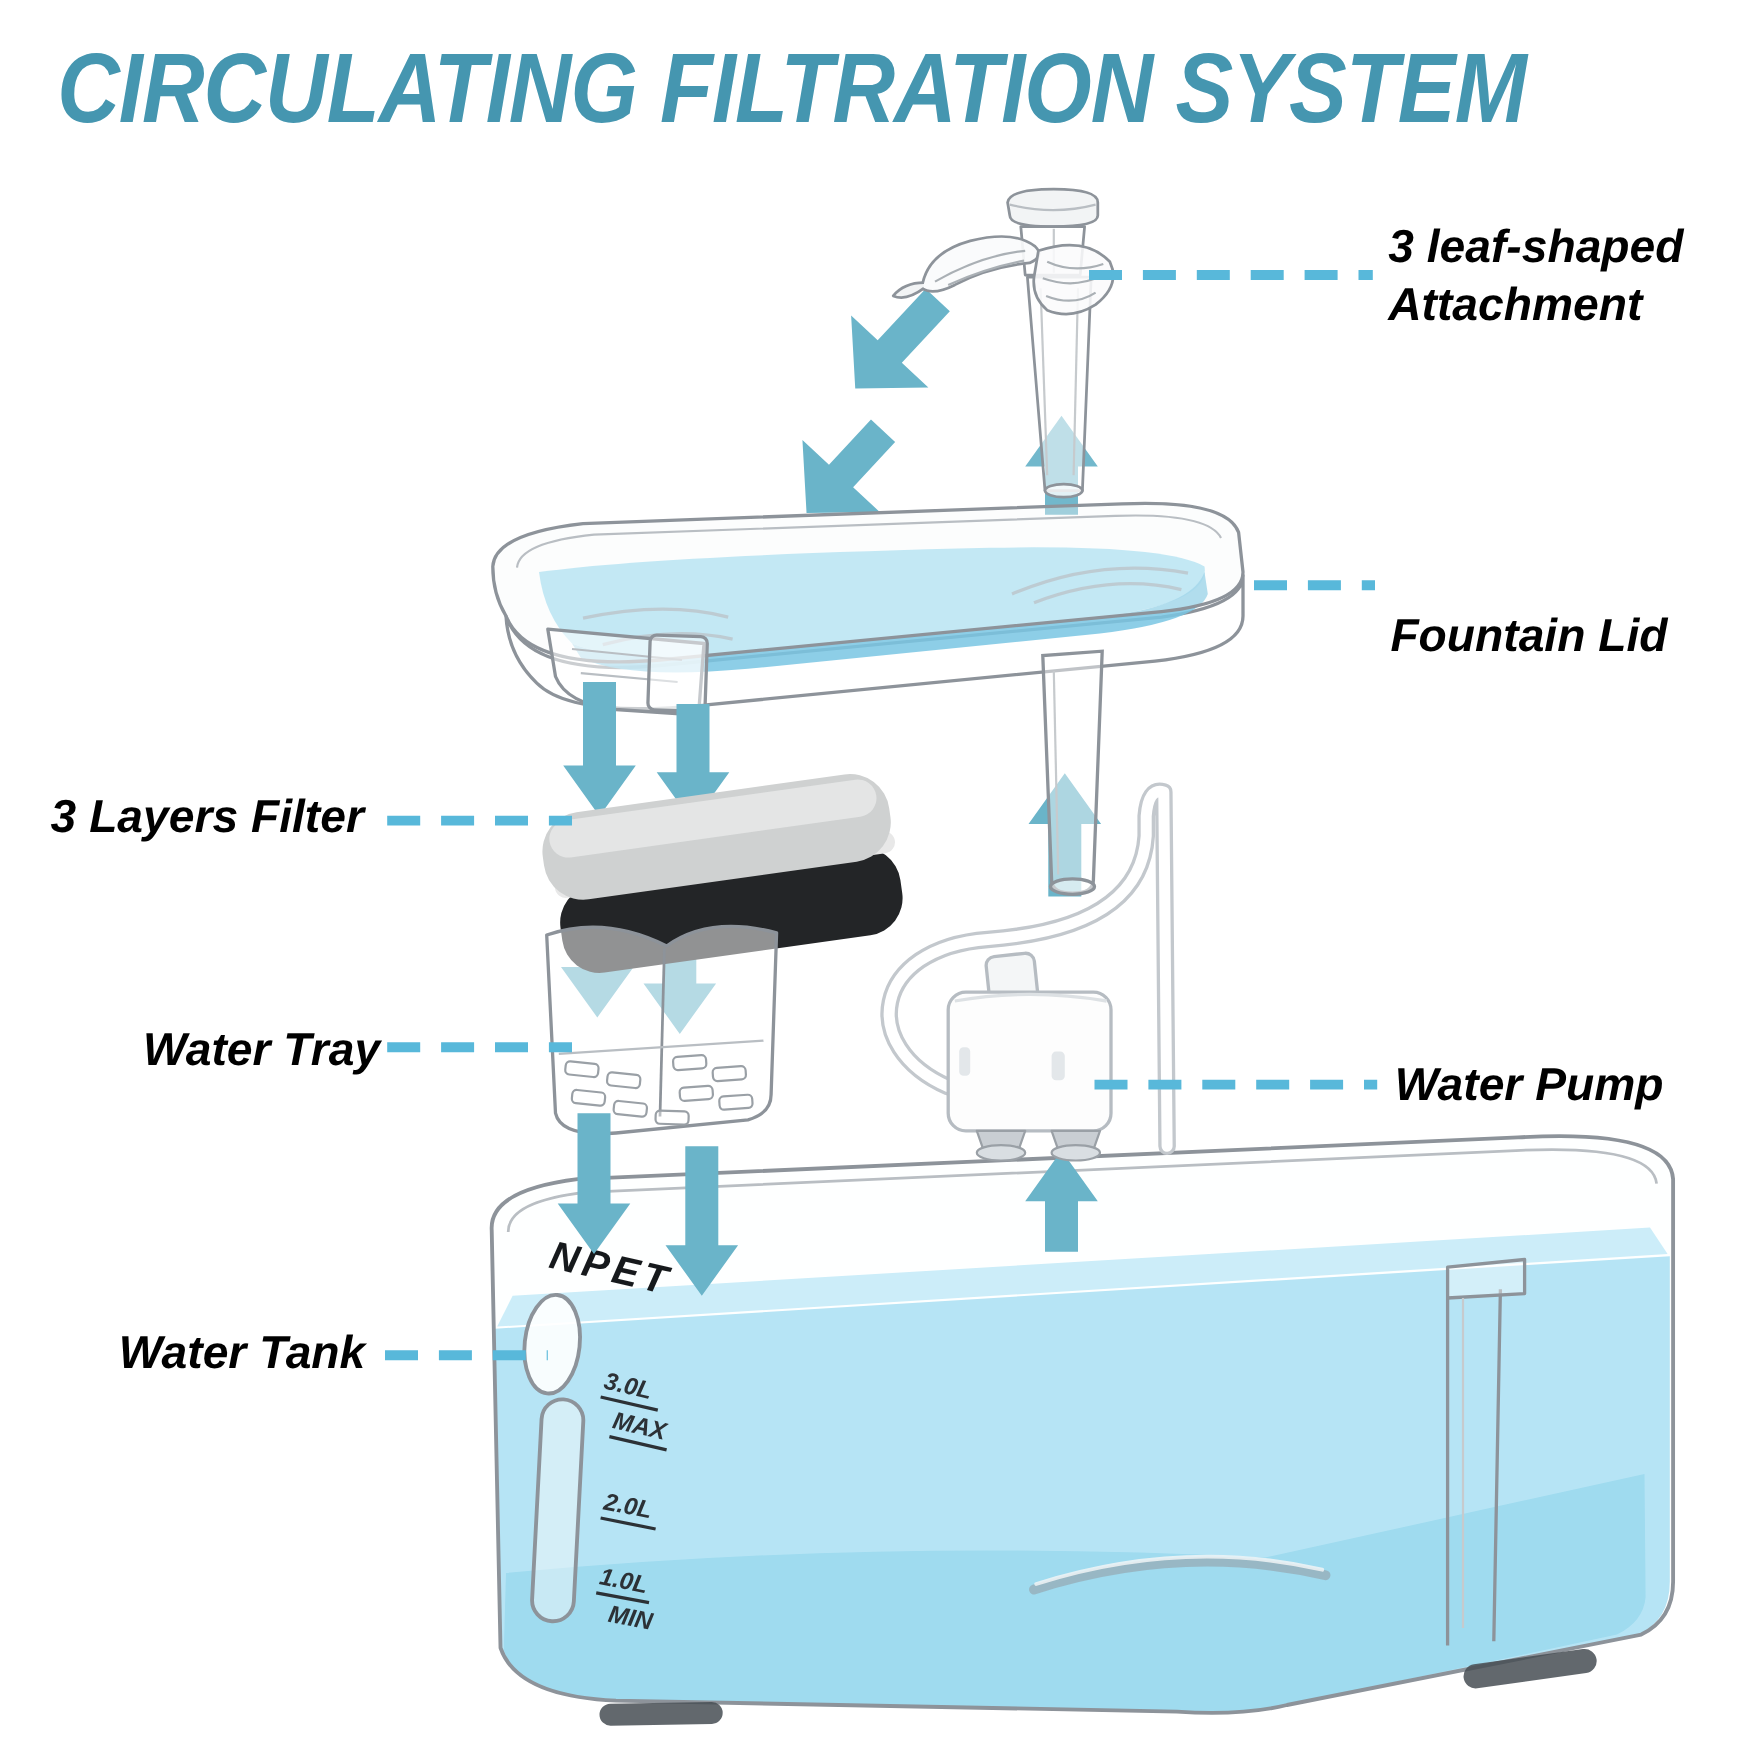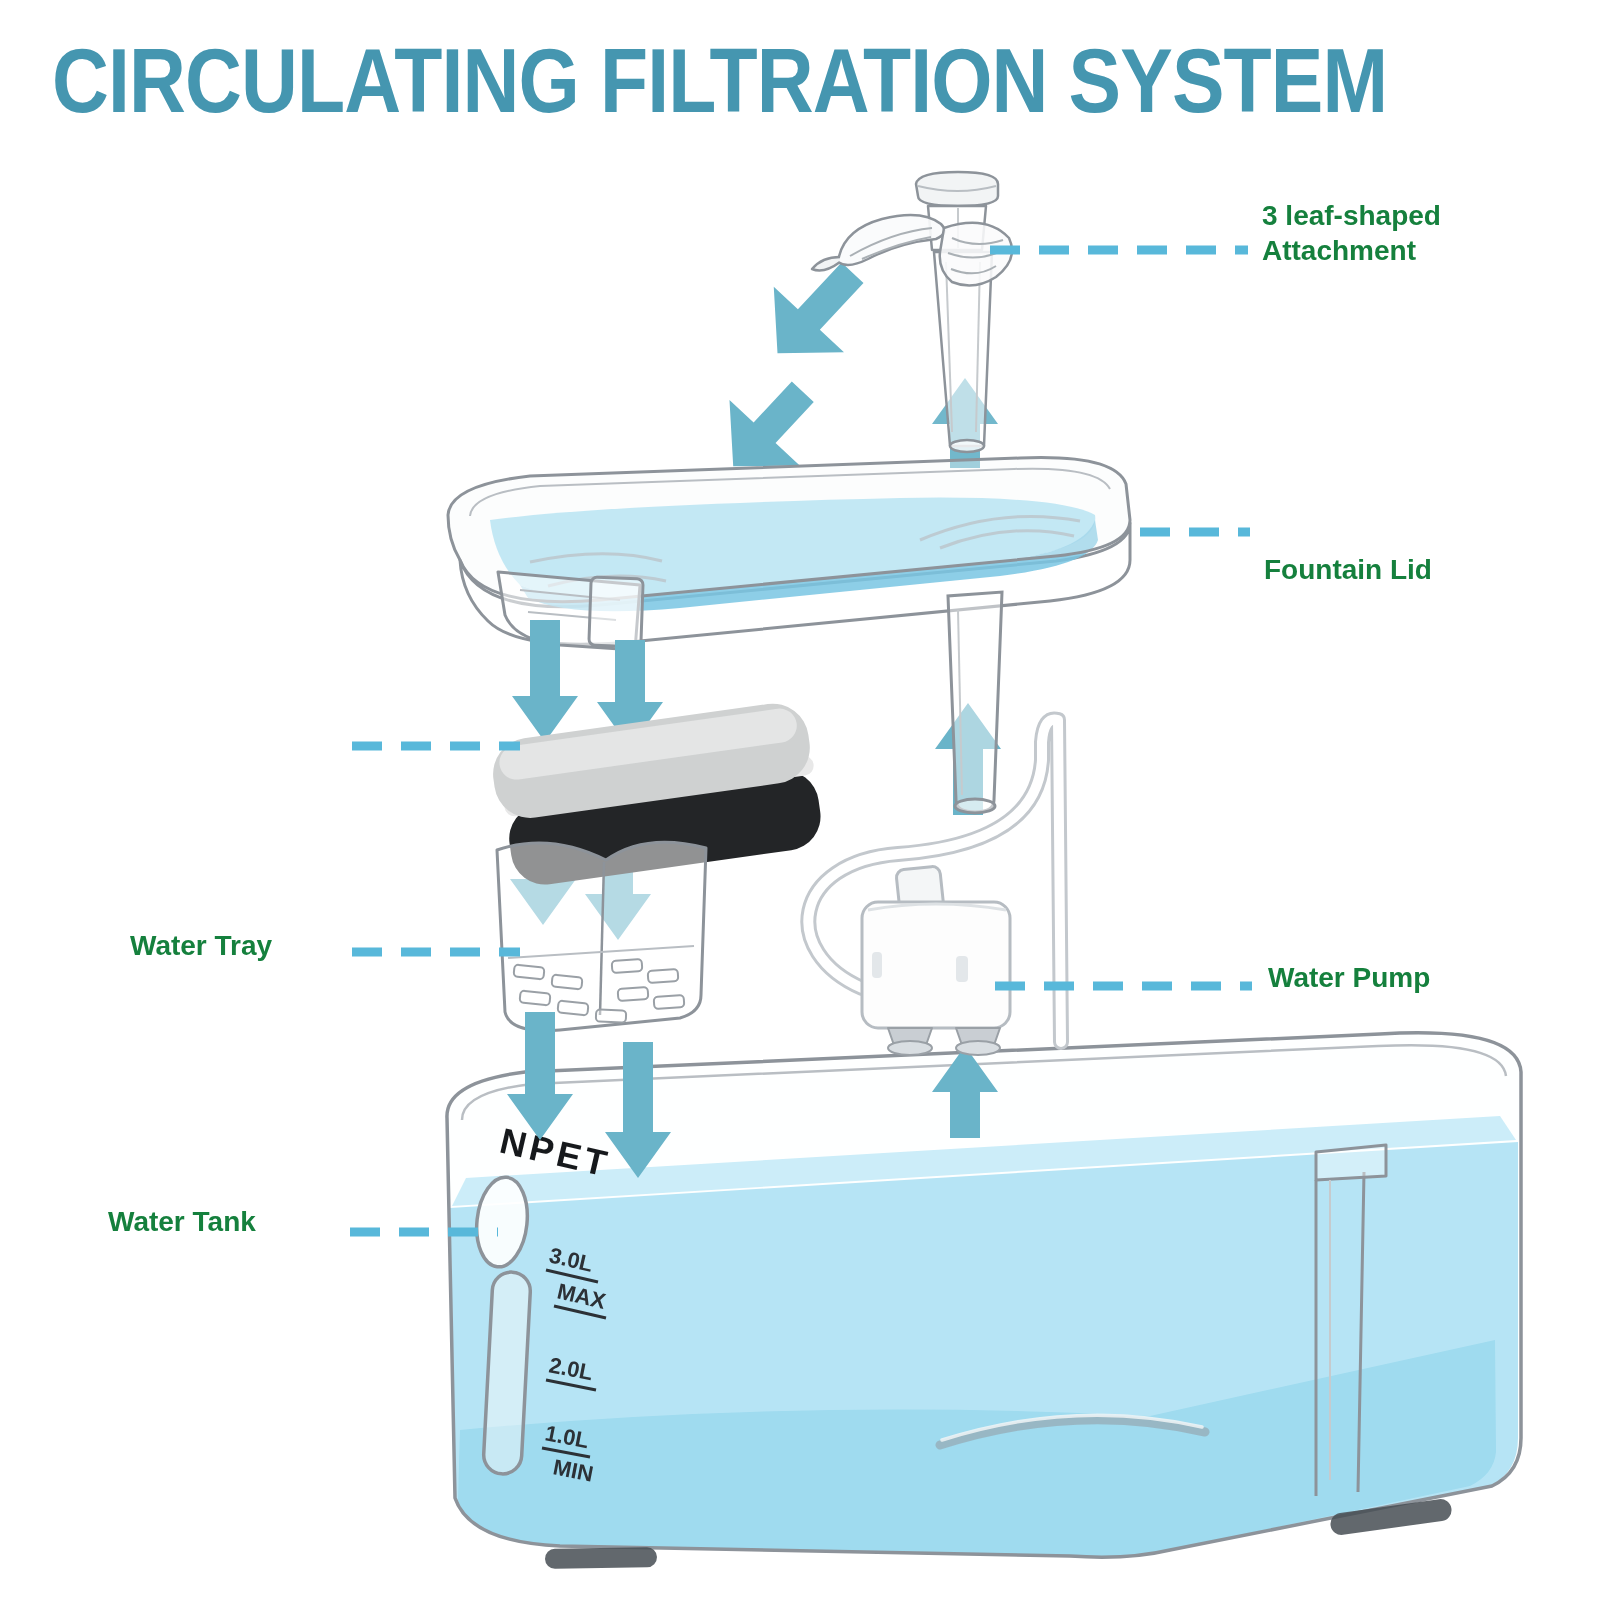--- a/index.html
+++ b/index.html
@@ -1,27 +1,27 @@
 <!DOCTYPE html>
 <html><head>
 <meta charset="utf-8">
 <style>
   html,body{margin:0;padding:0;background:#ffffff;}
   .stage{
     position:relative;width:1601px;height:1601px;overflow:hidden;
-    background:#ffffff;font-family:"Liberation Sans",sans-serif;
+    background:#ffffff;font-family:"Liberation Sans",sans-serif;font-style:italic;
   }
   .page-title{
     position:absolute;left:52px;top:30px;margin:0;
     font-size:90px;font-weight:700;letter-spacing:-1px;color:#4596b0;
     white-space:nowrap;transform:scaleX(0.875);transform-origin:left top;
   }
   .diagram-svg{position:absolute;left:0;top:0;}
   .callout{
-    position:absolute;color:#15803d;font-weight:700;font-size:28px;
+    position:absolute;color:#000000;font-weight:700;font-size:42px;
     line-height:1.25;white-space:pre-line;
   }
 </style>
 </head>
 <body>
 
 <div class="stage">
 
   <h1 class="page-title">CIRCULATING FILTRATION SYSTEM</h1>
 
@@ -187,16 +187,17 @@
       <line x1="352" y1="746" x2="520" y2="746"></line>
       <line x1="352" y1="952" x2="520" y2="952"></line>
       <line x1="995" y1="986" x2="1252" y2="986"></line>
       <line x1="350" y1="1232" x2="498" y2="1232"></line>
     </g>
   </svg>
 
   <div class="callout" style="left:1262px;top:198px;">3 leaf-shaped
 Attachment</div>
   <div class="callout" style="left:1264px;top:508px;margin-top:44px;">Fountain Lid</div>
+  <div class="callout" style="left:46px;top:716px;">3 Layers Filter</div>
   <div class="callout" style="left:130px;top:928px;">Water Tray</div>
   <div class="callout" style="left:1268px;top:960px;">Water Pump</div>
   <div class="callout" style="left:108px;top:1204px;">Water Tank</div>
 </div>
 
 </body></html>

